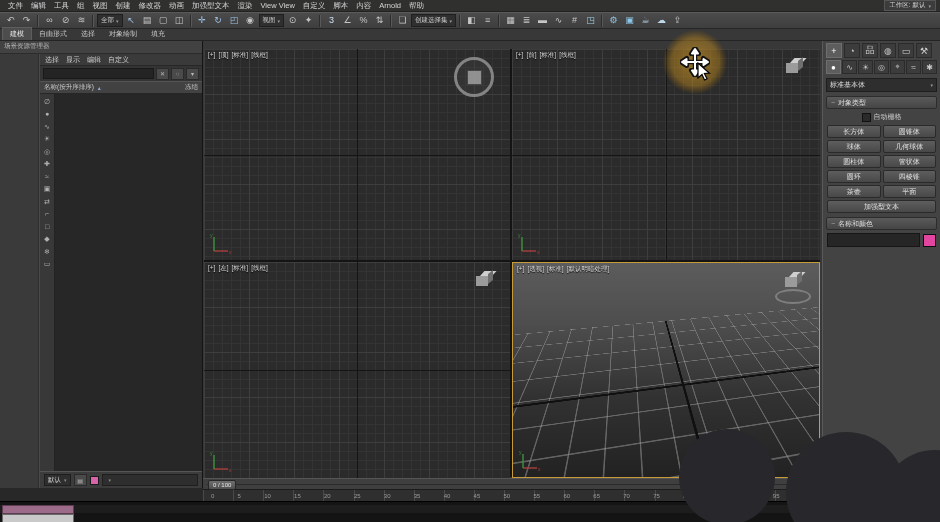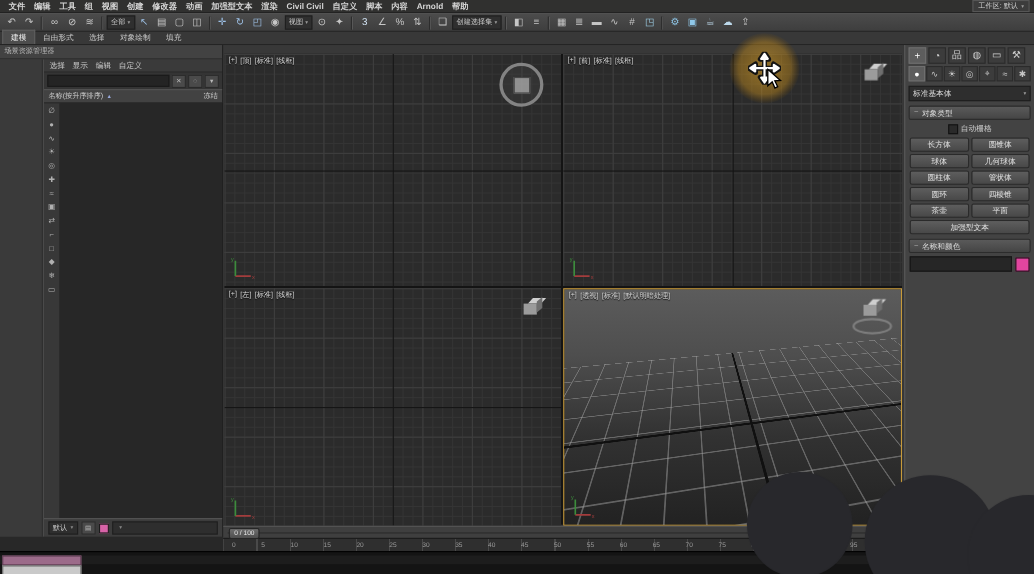--- a/index.html
+++ b/index.html
@@ -2,21 +2,21 @@
 <html><head>
 <meta charset="utf-8">
 <style>
   html,body{margin:0;padding:0;background:#000;}
   .app{position:relative;width:940px;height:522px;background:#383838;overflow:hidden;
        font-family:"Liberation Sans","DejaVu Sans",sans-serif;color:#ccc;user-select:none;}
 
   
   #menubar{position:absolute;left:0;top:0;width:940px;height:12px;background:#30302f;
            display:flex;align-items:center;padding:0 4px;box-sizing:border-box;border-bottom:1px solid #222;}
-  .menus{display:flex;align-items:center;font-weight:bold;}
+  .menus{display:flex;align-items:center;}
   .menu-item{font-size:7.5px;color:#d6d6d6;padding:0 4px;white-space:nowrap;cursor:default;}
   .workspace{margin-left:auto;font-size:6.5px;color:#cfcfcf;background:#3c3c3c;border:1px solid #565656;
              padding:0 4px;height:9px;display:flex;align-items:center;gap:3px;}
   .workspace .dd{font-size:5px;color:#999;}
 
   
   #toolbar{position:absolute;left:0;top:12px;width:940px;height:17px;
            background:linear-gradient(#4b4b4b,#3e3e3e);border-top:1px solid #5a5a5a;border-bottom:1px solid #262626;
            display:flex;align-items:center;padding:0 3px;gap:1px;box-sizing:border-box;}
   .tbi{width:15px;height:14px;display:flex;align-items:center;justify-content:center;
@@ -172,21 +172,21 @@
       <span class="menu-item">文件</span>
         <span class="menu-item">编辑</span>
         <span class="menu-item">工具</span>
         <span class="menu-item">组</span>
         <span class="menu-item">视图</span>
         <span class="menu-item">创建</span>
         <span class="menu-item">修改器</span>
         <span class="menu-item">动画</span>
         <span class="menu-item">加强型文本</span>
         <span class="menu-item">渲染</span>
-        <span class="menu-item">Civil Civil</span>
+        <span class="menu-item">View View</span>
         <span class="menu-item">自定义</span>
         <span class="menu-item">脚本</span>
         <span class="menu-item">内容</span>
         <span class="menu-item">Arnold</span>
         <span class="menu-item">帮助</span>
     </div>
     <div class="workspace">
       <span>工作区: 默认</span>
       <span class="dd">▾</span>
     </div>

